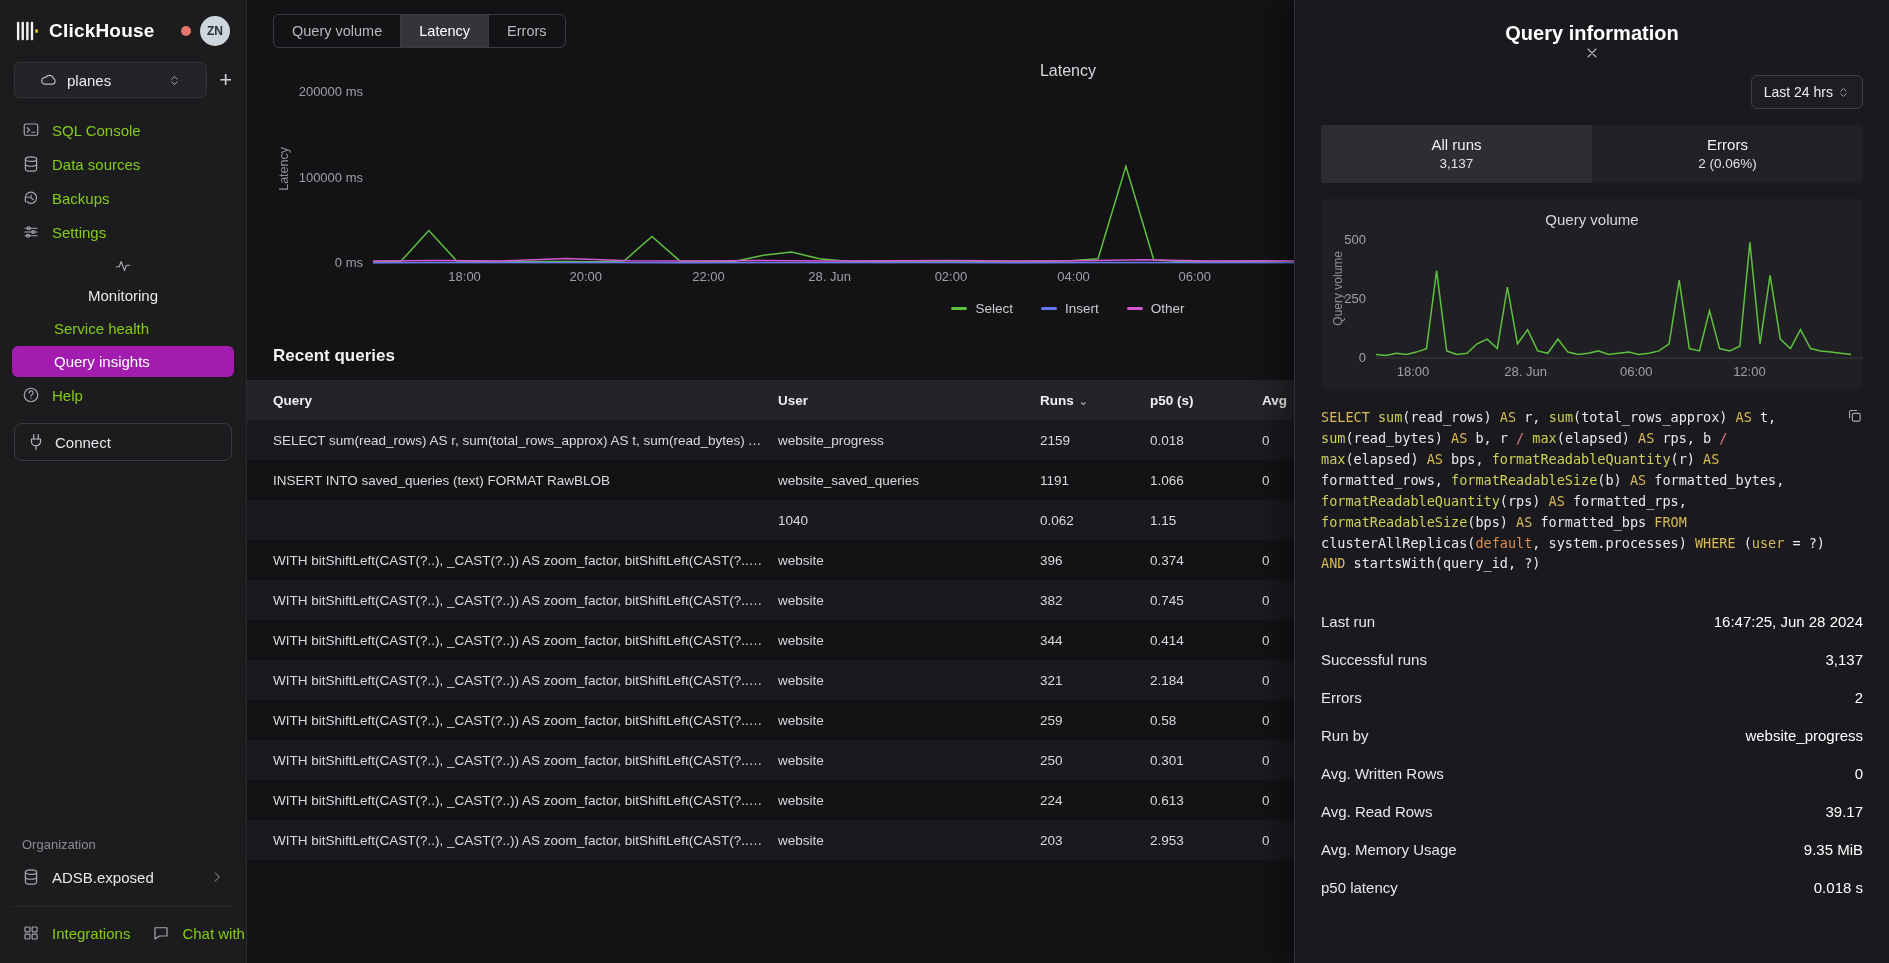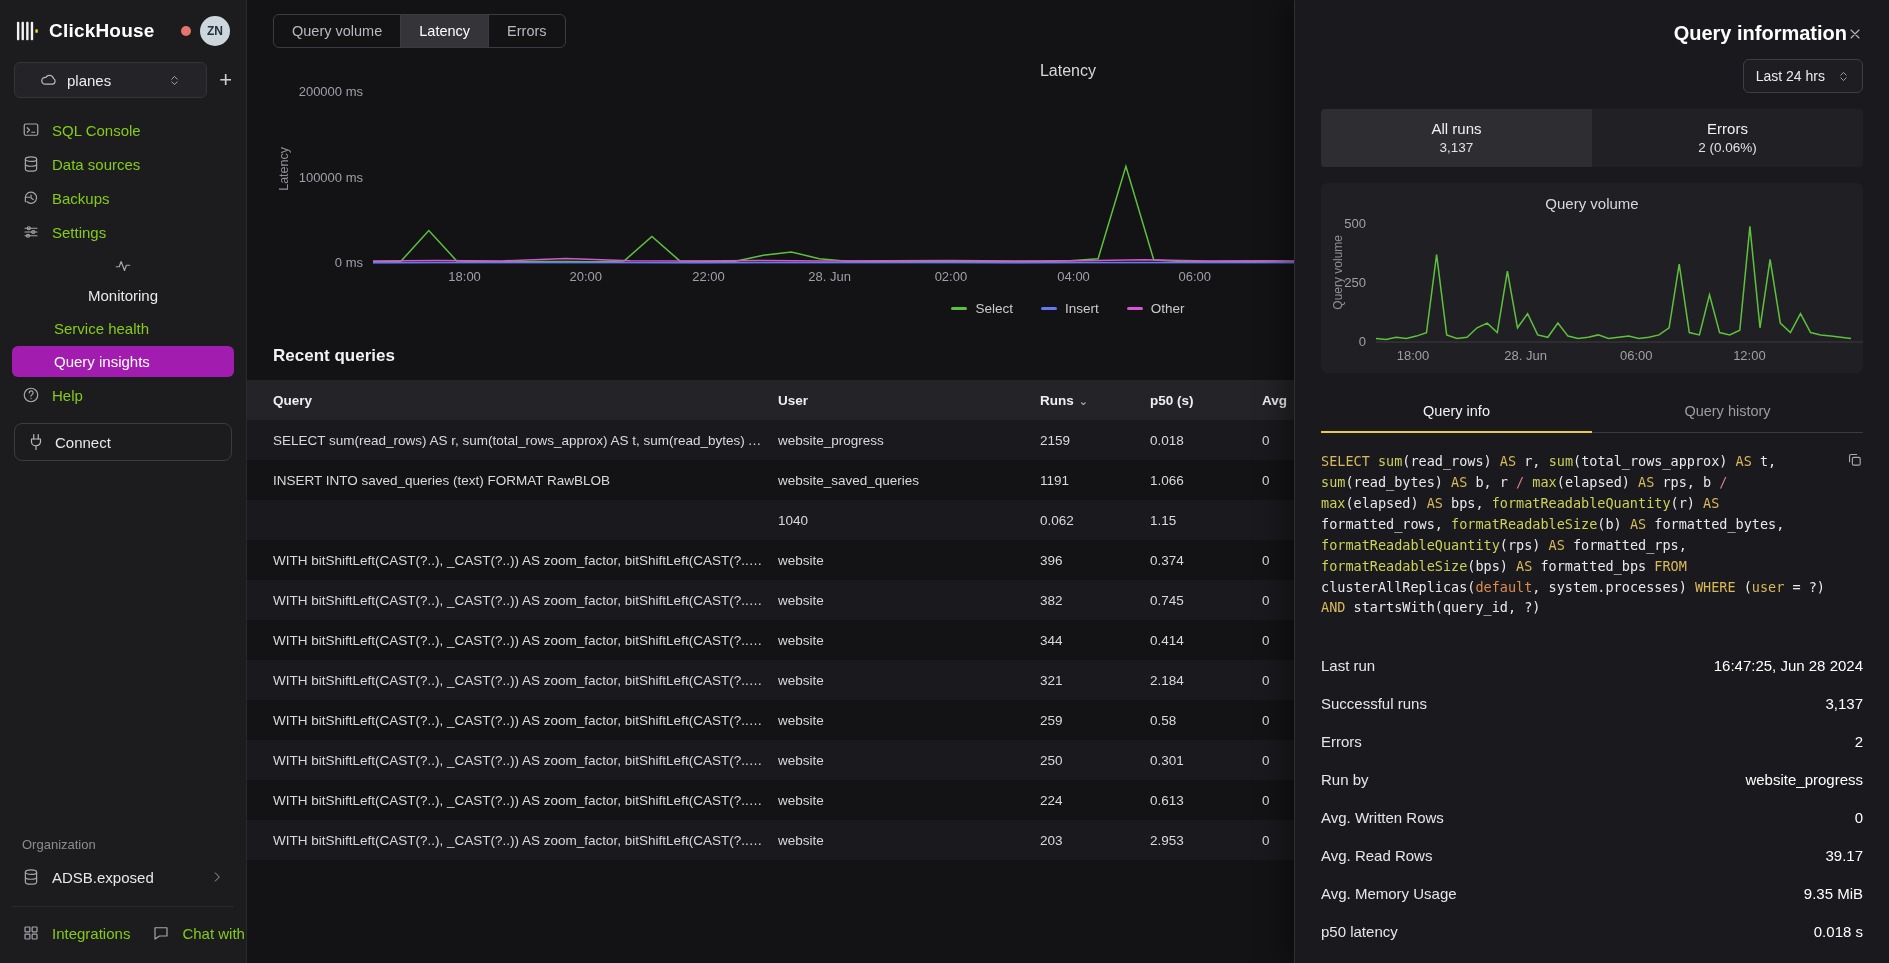--- a/index.html
+++ b/index.html
@@ -74,25 +74,25 @@
   .thead { background:#242428; font-weight:700; color:#efeff1; }
   .thead .cell { cursor:pointer; }
   #rq-body .trow { cursor:pointer; }
   #rq-body .trow:nth-child(odd) { background:#1a1a1e; }
   .sort-caret { color:#a9a9af; font-size:11px; padding-left:5px; }
 
   
   .drawer { position:absolute; top:0; right:0; width:595px; height:963px; background:#1a1a1e;
             border-left:1px solid #2e2e33; box-shadow:-10px 0 28px rgba(0,0,0,.4);
             padding:0 26px; z-index:5; overflow:hidden; }
-  .drawer-header { display:flex; align-items:center; justify-content:flex-end; padding:22px 0 8px; }
+  .drawer-header { display:flex; align-items:center; justify-content:space-between; padding:22px 0 8px;flex-direction:column; }
   .drawer-title { font-size:20px; font-weight:700; color:#fff; }
   .close-btn { width:16px; height:16px; color:#b9b9be; cursor:pointer; }
   .time-row { display:flex; justify-content:flex-end; padding:6px 0 16px; }
-  .time-select { display:flex; align-items:center; gap:12px; border:1px solid #3e3e44; border-radius:6px;
+  .time-select { display:flex; align-items:center; gap:4px; border:1px solid #3e3e44; border-radius:6px;
                  padding:8px 12px; font-size:14px; color:#ececee; background:#1e1e22; cursor:pointer; }
   .time-select .icon { color:#b0b0b6; }
   .stats-row { display:flex; border-radius:4px; overflow:hidden; }
   .stat-cell { flex:1; padding:11px 0 12px; text-align:center; background:#212125; cursor:pointer; }
   .stat-cell.active { background:#2d2d32; }
   .stat-cell .l1 { font-size:15px; color:#f1f1f3; }
   .stat-cell .l2 { font-size:13.5px; color:#e2e2e6; padding-top:3px; }
   .mini-chart-card { margin-top:16px; background:#202024; border-radius:6px; height:190px;
                      position:relative; padding-top:12px; }
   .mini-title { text-align:center; font-size:15px; color:#d8d8dc; }
@@ -457,24 +457,20 @@
             <text class="tick" x="45" y="12.0" text-anchor="end">500</text>
             <text class="tick" x="92.0" y="144" text-anchor="middle">18:00</text>
             <text class="tick" x="204.6" y="144" text-anchor="middle">28. Jun</text>
             <text class="tick" x="315.3" y="144" text-anchor="middle">06:00</text>
             <text class="tick" x="428.4" y="144" text-anchor="middle">12:00</text>
             <line x1="55" y1="126" x2="542" y2="126" stroke="#3c3c41" stroke-width="1"></line>
             <polyline points="55.0,122.5 65.1,123.6 75.2,121.3 85.3,122.5 95.4,120.1 105.5,116.6 115.6,38.7 125.7,118.9 135.9,122.5 146.0,121.3 156.1,111.8 166.2,107.1 176.3,116.6 186.4,55.2 196.5,111.8 206.6,97.7 216.7,118.9 226.8,121.3 236.9,107.1 247.0,120.1 257.1,122.5 267.2,121.3 277.3,118.9 287.4,122.5 297.6,121.3 307.7,120.1 317.8,122.5 327.9,121.3 338.0,118.9 348.1,111.8 358.2,48.1 368.3,116.6 378.4,118.9 388.5,78.8 398.6,116.6 408.7,118.9 418.8,114.2 428.9,10.4 439.0,111.8 449.1,43.4 459.3,107.1 469.4,116.6 479.5,97.7 489.6,116.6 499.7,118.9 509.8,120.1 519.9,121.3 530.0,122.5" fill="none" stroke="#5ec13d" stroke-width="1.5"></polyline>
           </svg></div>
     </div>
 
-    <div class="info-tabs" id="info-tabs">
-        <div class="info-tab active">Query info</div>
-        <div class="info-tab">Query history</div>
-      </div>
 
     <div class="sql-block">
       <code id="sql-code"><span class="sql-kw">SELECT </span><span class="sql-fn">sum</span><span>(read_rows) </span><span class="sql-kw">AS </span><span>r, </span><span class="sql-fn">sum</span><span>(total_rows_approx) </span><span class="sql-kw">AS </span><span>t, </span><span class="sql-fn">sum</span><span>(read_bytes) </span><span class="sql-kw">AS </span><span>b, r </span><span class="sql-op">/ </span><span class="sql-fn">max</span><span>(elapsed) </span><span class="sql-kw">AS </span><span>rps, b </span><span class="sql-op">/ </span><span class="sql-fn">max</span><span>(elapsed) </span><span class="sql-kw">AS </span><span>bps, </span><span class="sql-fn">formatReadableQuantity</span><span>(r) </span><span class="sql-kw">AS </span><span>formatted_rows, </span><span class="sql-fn">formatReadableSize</span><span>(b) </span><span class="sql-kw">AS </span><span>formatted_bytes, </span><span class="sql-fn">formatReadableQuantity</span><span>(rps) </span><span class="sql-kw">AS </span><span>formatted_rps, </span><span class="sql-fn">formatReadableSize</span><span>(bps) </span><span class="sql-kw">AS </span><span>formatted_bps </span><span class="sql-kw">FROM </span><span>clusterAllReplicas(</span><span class="sql-lit">default</span><span>, system.processes) </span><span class="sql-kw">WHERE </span><span>(</span><span class="sql-kw">user</span><span> = ?) </span><span class="sql-kw">AND </span><span>startsWith(query_id, ?)</span></code>
       <span class="icon copy-btn">
           <svg viewBox="0 0 24 24">
             <rect x="9" y="9" width="11" height="11" rx="2"></rect>
             <path d="M5 15V7a2 2 0 0 1 2-2h8"></path>
           </svg>
         </span>
     </div>

